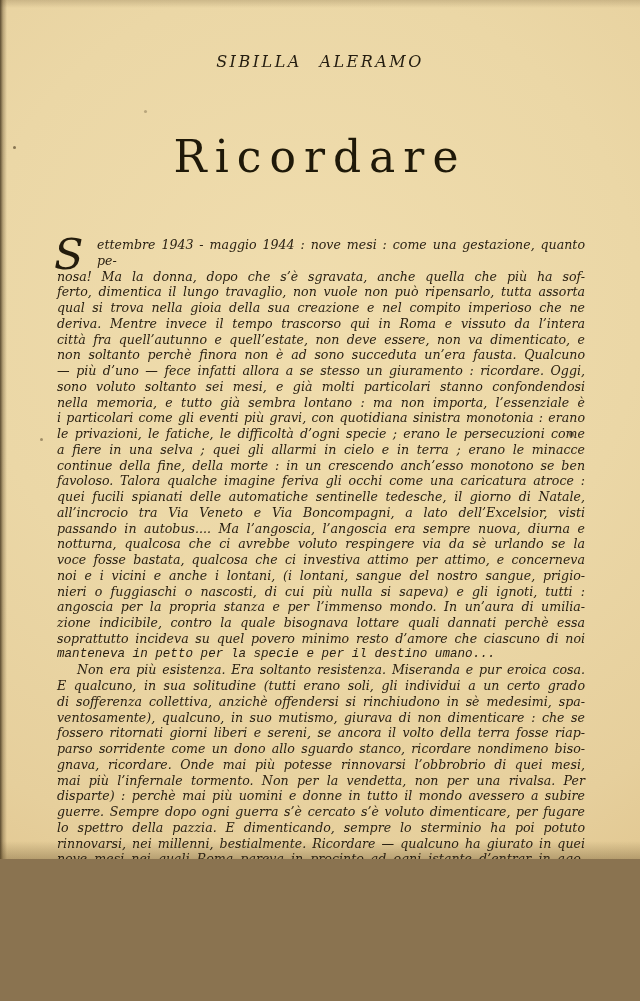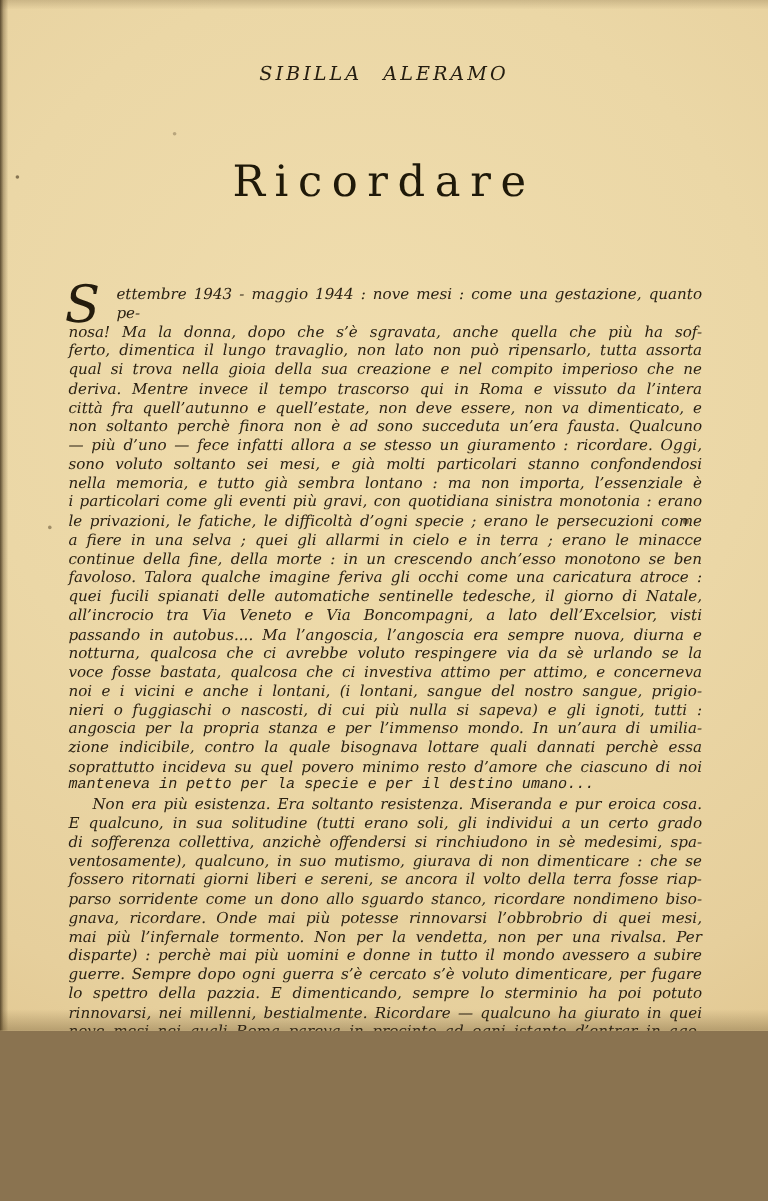--- a/index.html
+++ b/index.html
@@ -40,21 +40,21 @@
       131px -36px 0 rgba(66,50,26,.3);
   }
   .author{
     position:absolute;top:52px;left:0;width:100%;
     text-align:center;font-style:italic;
     font-size:16px;letter-spacing:2.5px;word-spacing:10px;
     color:#241d10;
   }
   .title{
     position:absolute;top:131px;left:0;width:100%;
-    text-align:center;font-size:36px;font-weight:400;
+    text-align:center;font-size:44px;font-weight:400;
     letter-spacing:8px;color:#1f1909;
   }
   .textblock{
     position:absolute;left:57px;top:237px;width:528px;
     font-style:italic;font-size:12.6px;line-height:15.75px;
     color:#2a2113;
   }
   .para{position:relative;}
   .line{
     text-align:justify;
@@ -88,21 +88,21 @@
   <div class="author" data-name="author-header">SIBILLA ALERAMO</div>
 
   <div class="title" data-name="page-title">Ricordare</div>
 
   <div class="textblock" data-name="article-text">
     <div class="para" data-name="paragraph-1">
       <span class="dropcap" data-name="drop-cap">S</span>
 
     <div class="line" data-name="text-line">ettembre 1943 - maggio 1944 : nove mesi : come una gestazione, quanto pe-</div>
         <div class="line" data-name="text-line">nosa! Ma la donna, dopo che s’è sgravata, anche quella che più ha sof-</div>
-        <div class="line" data-name="text-line">ferto, dimentica il lungo travaglio, non lato non può ripensarlo, tutta assorta</div>
+        <div class="line" data-name="text-line">ferto, dimentica il lungo travaglio, non vuole non può ripensarlo, tutta assorta</div>
         <div class="line" data-name="text-line">qual si trova nella gioia della sua creazione e nel compito imperioso che ne</div>
         <div class="line" data-name="text-line">deriva. Mentre invece il tempo trascorso qui in Roma e vissuto da l’intera</div>
         <div class="line" data-name="text-line">città fra quell’autunno e quell’estate, non deve essere, non va dimenticato, e</div>
         <div class="line" data-name="text-line">non soltanto perchè finora non è ad sono succeduta un’era fausta. Qualcuno</div>
         <div class="line" data-name="text-line">— più d’uno — fece infatti allora a se stesso un giuramento : ricordare. Oggi,</div>
         <div class="line" data-name="text-line">sono voluto soltanto sei mesi, e già molti particolari stanno confondendosi</div>
         <div class="line" data-name="text-line">nella memoria, e tutto già sembra lontano : ma non importa, l’essenziale è</div>
         <div class="line" data-name="text-line">i particolari come gli eventi più gravi, con quotidiana sinistra monotonia : erano</div>
         <div class="line" data-name="text-line">le privazioni, le fatiche, le difficoltà d’ogni specie ; erano le persecuzioni come</div>
         <div class="line" data-name="text-line">a fiere in una selva ; quei gli allarmi in cielo e in terra ; erano le minacce</div>

